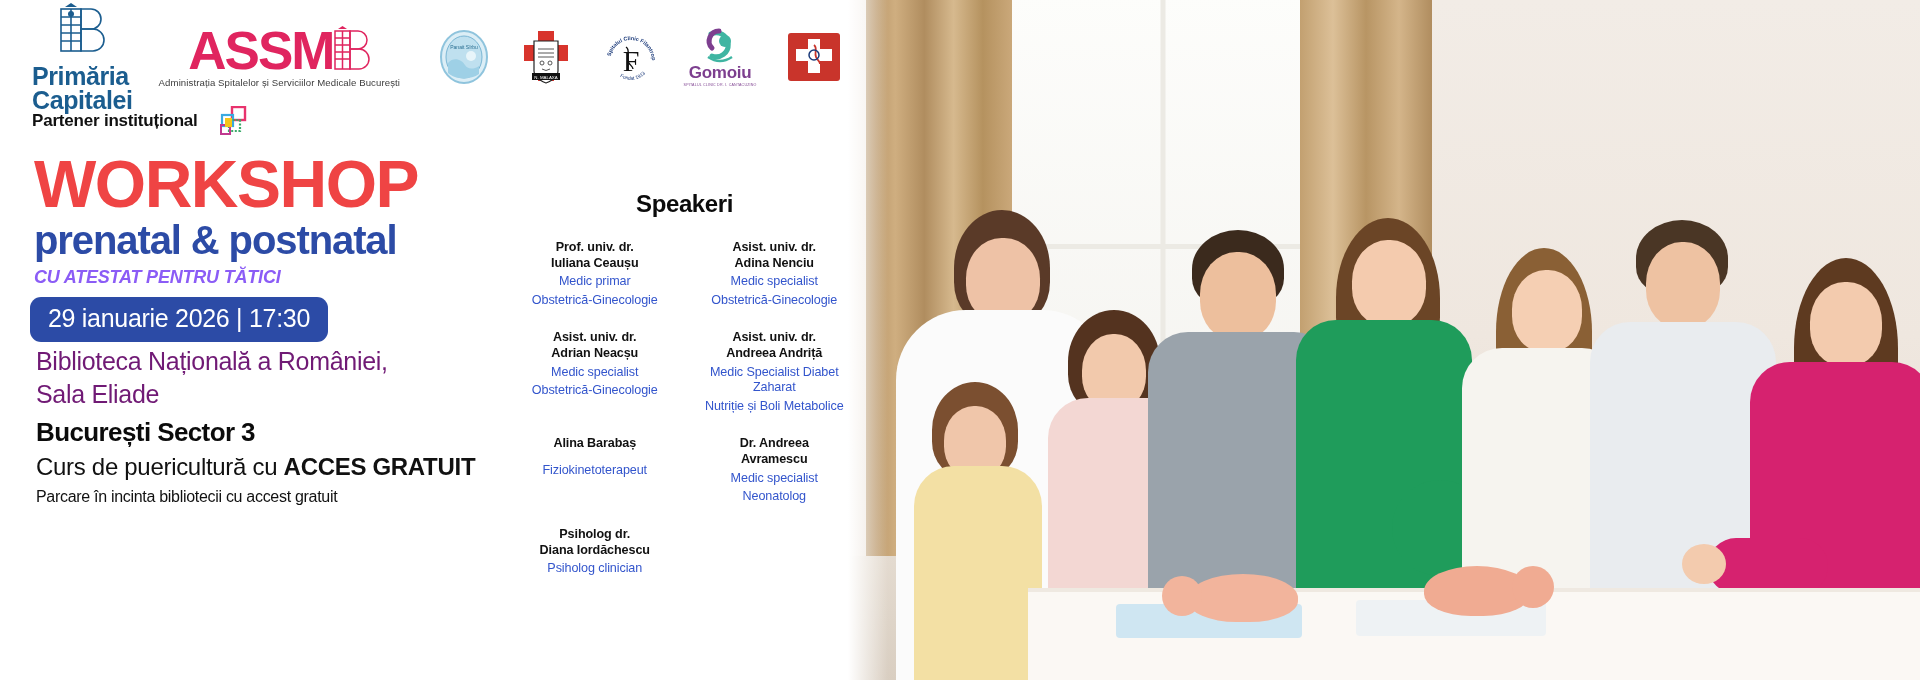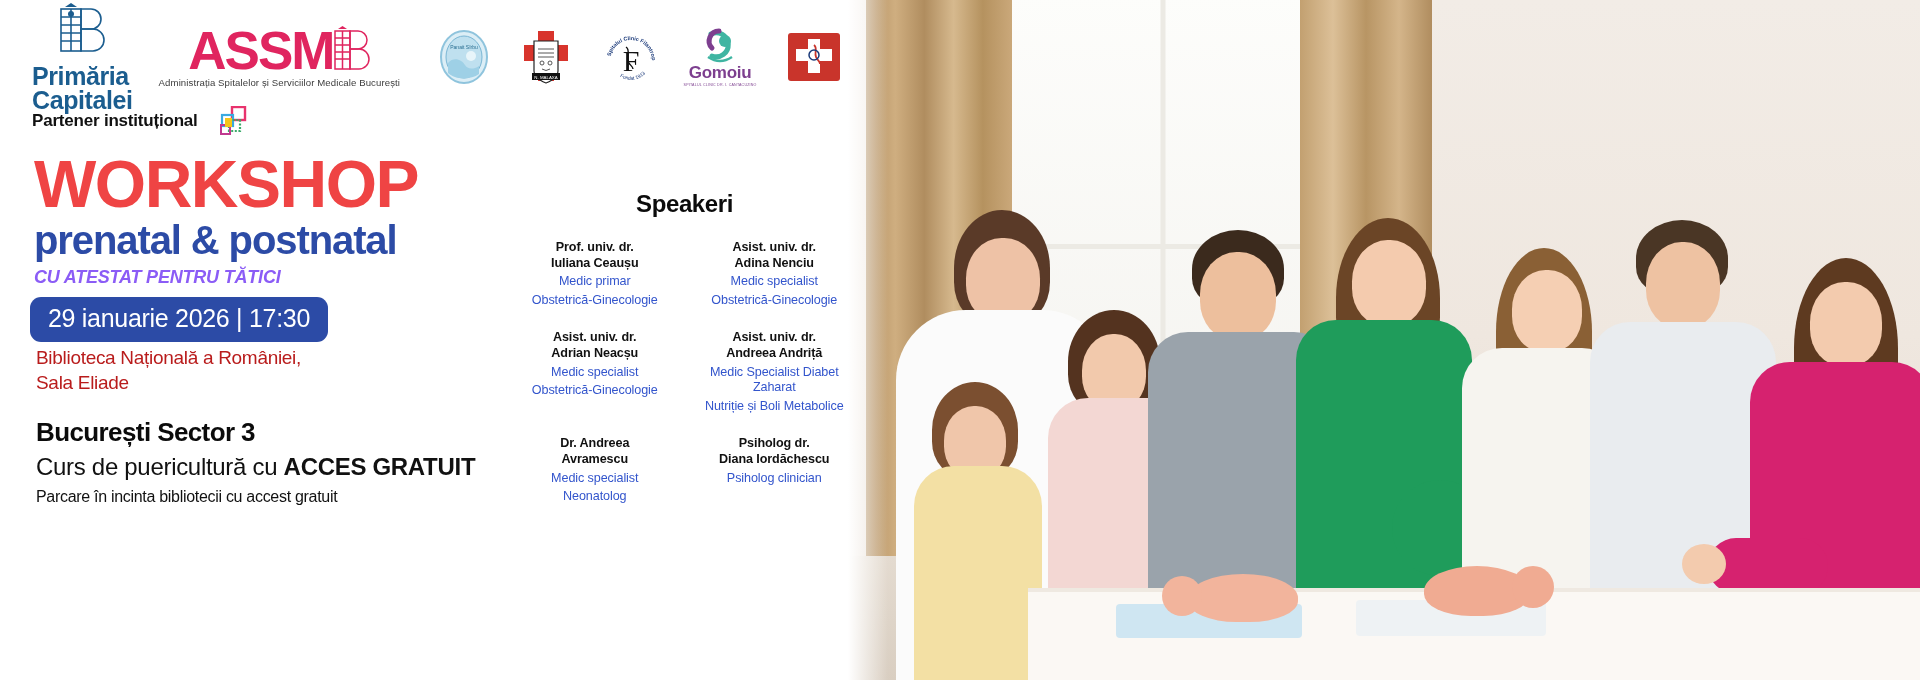--- a/index.html
+++ b/index.html
@@ -47,21 +47,21 @@
 
   
   .title-block { position:absolute; left:34px; top:152px; }
   .t-workshop { font-size:66px; font-weight:800; color:#ef4444; letter-spacing:-1.5px; line-height:0.98; }
   .t-sub { font-size:40px; font-weight:800; color:#2c4ba6; letter-spacing:-1.1px; line-height:1.05; margin-top:2px;}
   .t-italic { font-size:18px; font-weight:700; font-style:italic; color:#8b5cf6; letter-spacing:-0.2px; margin-top:6px;}
 
   .date-badge { position:absolute; left:30px; top:297px; background:#2c4ba6; color:#fff;
     font-size:25px; font-weight:500; padding:7px 18px 9px 18px; border-radius:11px; letter-spacing:-0.3px; }
 
-  .venue { position:absolute; left:36px; top:345px; font-size:19px; color:#b91c1c; line-height:1.32; letter-spacing:-0.3px; }
+  .venue { position:absolute; left:36px; top:345px; font-size:25px; color:#701a75; line-height:1.32; letter-spacing:-0.3px; }
 
   .sector { position:absolute; left:36px; top:417px; font-size:26px; font-weight:800; color:#0b0b0b; letter-spacing:-0.6px;}
   .course { position:absolute; left:36px; top:453px; font-size:24px; color:#111; letter-spacing:-0.3px;}
   .course b { font-weight:800; }
   .parking { position:absolute; left:36px; top:488px; font-size:16px; color:#111; letter-spacing:-0.3px;}
 
   
   .speakers { position:absolute; left:512px; top:190px; width:345px; }
   .sp-title { text-align:center; font-size:24px; font-weight:800; color:#0b0b0b; letter-spacing:-0.4px; margin-bottom:22px;}
   .sp-grid { display:grid; grid-template-columns:1fr 1fr; column-gap:14px; row-gap:22px; }
@@ -263,20 +263,26 @@
           <div class="sp-role">Medic specialist</div>
           <div class="sp-role">Obstetrică-Ginecologie</div>
         </div>
         <div class="sp-cell">
           <div class="sp-name">Asist. univ. dr.</div>
           <div class="sp-name">Andreea Andriță</div>
           <div class="sp-role">Medic Specialist Diabet Zaharat</div>
           <div class="sp-role">Nutriție și Boli Metabolice</div>
         </div>
         <div class="sp-cell">
+          <div class="sp-name"></div>
+          <div class="sp-name">Alina Barabaș</div>
+          <div class="sp-spacer"></div>
+          <div class="sp-role">Fiziokinetoterapeut</div>
+        </div>
+        <div class="sp-cell">
           <div class="sp-name">Dr. Andreea</div>
           <div class="sp-name">Avramescu</div>
           <div class="sp-role">Medic specialist</div>
           <div class="sp-role">Neonatolog</div>
         </div>
         <div class="sp-cell">
           <div class="sp-name">Psiholog dr.</div>
           <div class="sp-name">Diana Iordăchescu</div>
           <div class="sp-role">Psiholog clinician</div>
           <div class="sp-role"></div>

